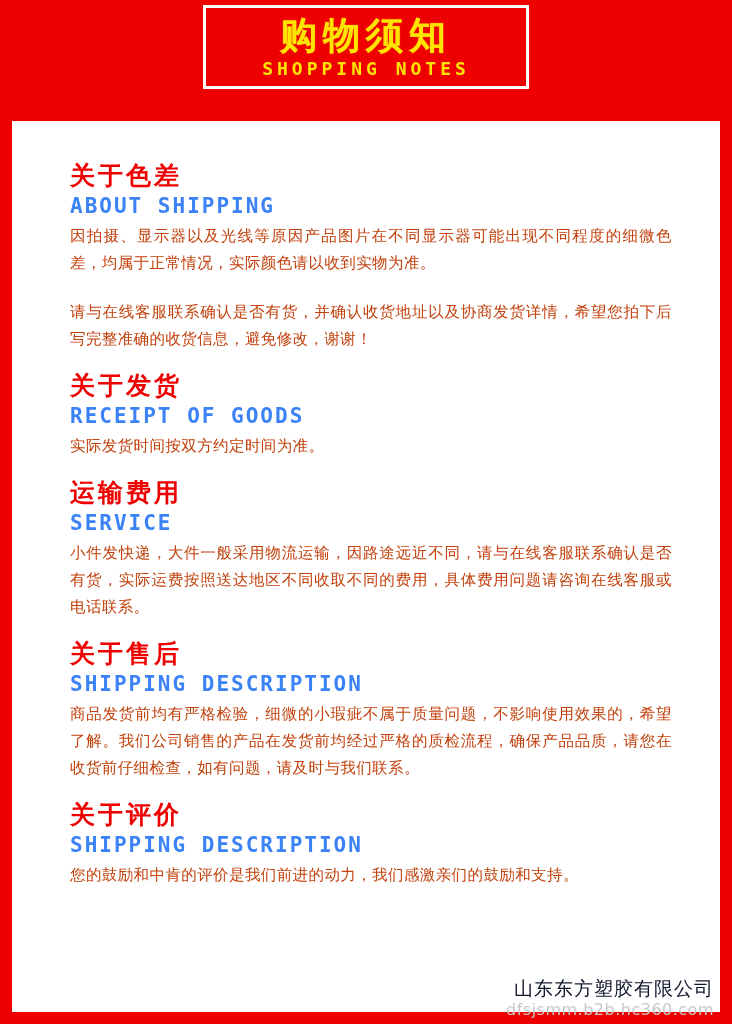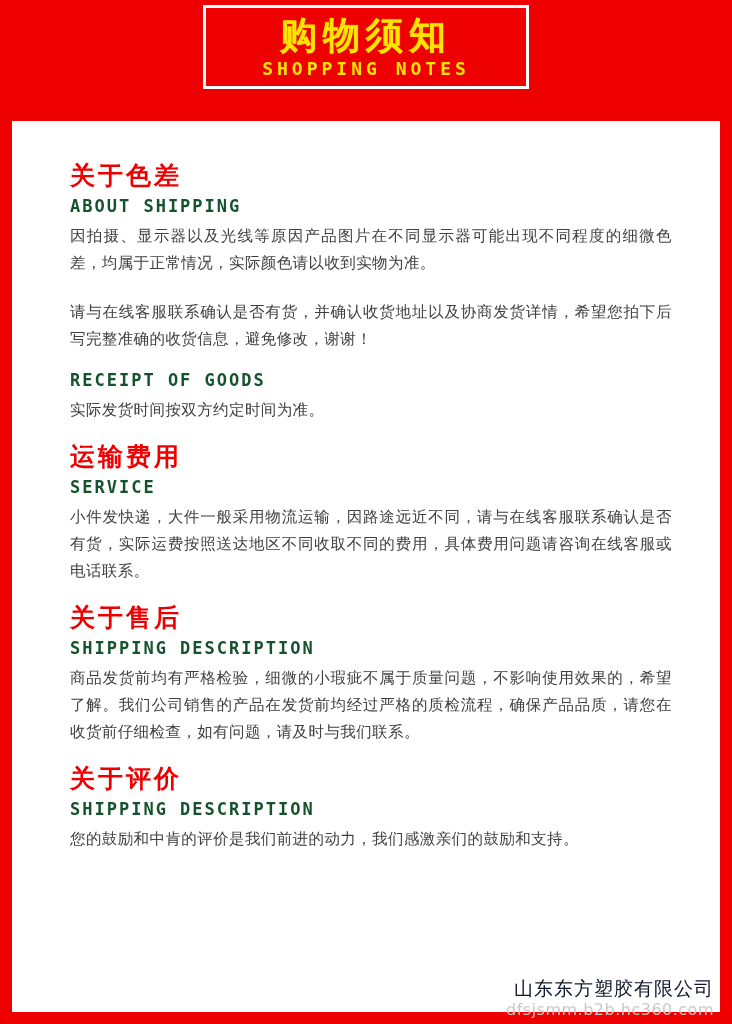--- a/index.html
+++ b/index.html
@@ -75,31 +75,31 @@
     font-family: "DejaVu Sans", "Liberation Sans", sans-serif;
     font-size: 25px;
     font-weight: bold;
     color: #ee0000;
     letter-spacing: 3px;
     line-height: 34px;
     margin: 0 0 2px 0;
   }
   .sec-en {
     font-family: "DejaVu Sans Mono", "Liberation Mono", monospace;
-    font-size: 17px;
+    font-size: 21px;
     font-weight: bold;
-    color: #14532d;
+    color: #3b82f6;
     letter-spacing: 2px;
     line-height: 22px;
     margin: 0 0 6px 0;
   }
   .sec-body {
     font-family: "DejaVu Sans", "Liberation Sans", sans-serif;
     font-size: 15.5px;
-    color: #404040;
+    color: #c2410c;
     line-height: 27px;
     letter-spacing: 0.4px;
     margin: 0;
     text-align: justify;
   }
   .gap-lg { margin-bottom: 22px; }
   .gap-md { margin-bottom: 16px; }
   .gap-sm { margin-bottom: 10px; }
   
   .watermark {
@@ -142,20 +142,21 @@
       <div class="sec-cn">关于色差</div>
       <div class="sec-en">ABOUT SHIPPING</div>
       <p class="sec-body">因拍摄、显示器以及光线等原因产品图片在不同显示器可能出现不同程度的细微色差，均属于正常情况，实际颜色请以收到实物为准。</p>
     </div>
 
     <div class="section gap-md">
       <p class="sec-body">请与在线客服联系确认是否有货，并确认收货地址以及协商发货详情，希望您拍下后写完整准确的收货信息，避免修改，谢谢！</p>
     </div>
 
     <div class="section gap-md">
+      <div class="sec-cn">关于发货</div>
       <div class="sec-en">RECEIPT OF GOODS</div>
       <p class="sec-body">实际发货时间按双方约定时间为准。</p>
     </div>
 
     <div class="section gap-md">
       <div class="sec-cn">运输费用</div>
       <div class="sec-en">SERVICE</div>
       <p class="sec-body">小件发快递，大件一般采用物流运输，因路途远近不同，请与在线客服联系确认是否有货，实际运费按照送达地区不同收取不同的费用，具体费用问题请咨询在线客服或电话联系。</p>
     </div>
 

